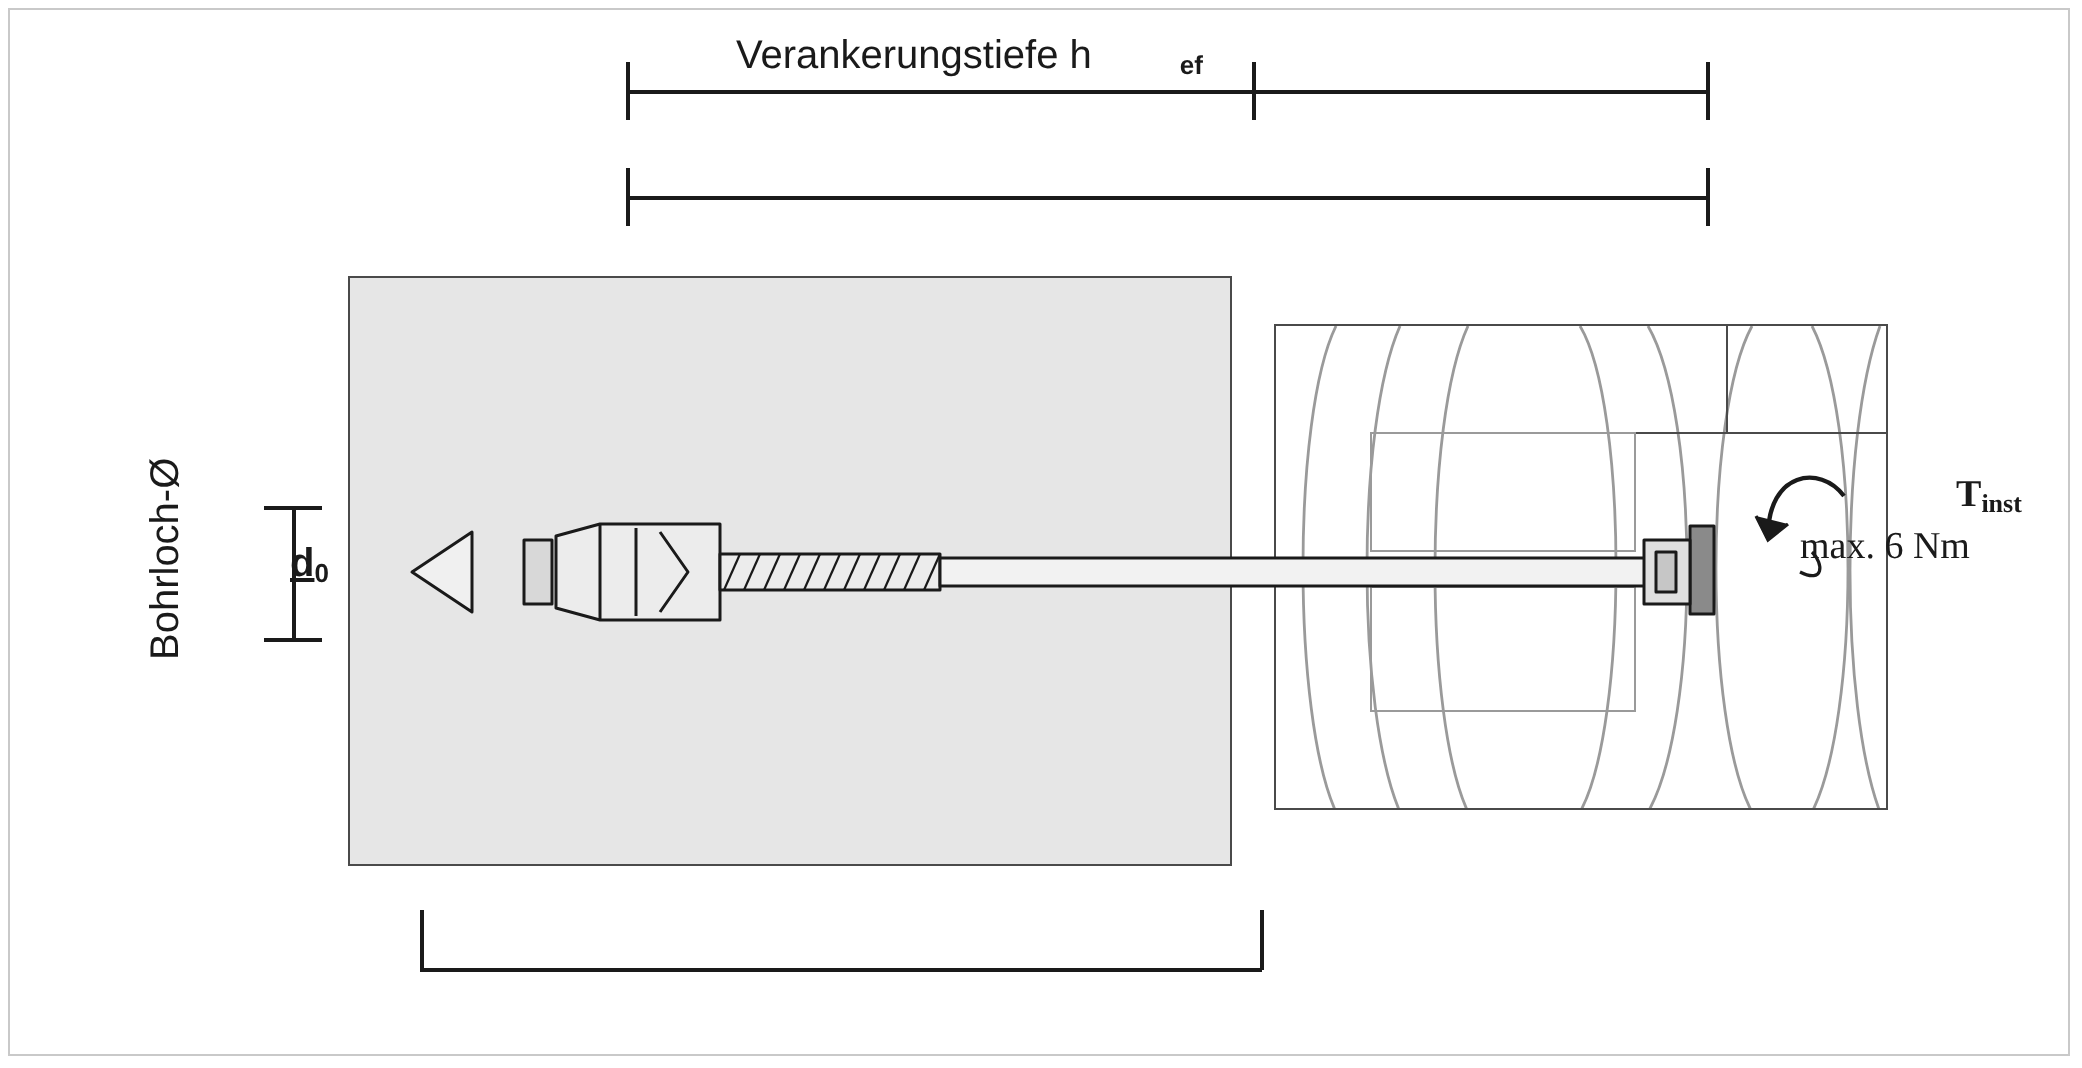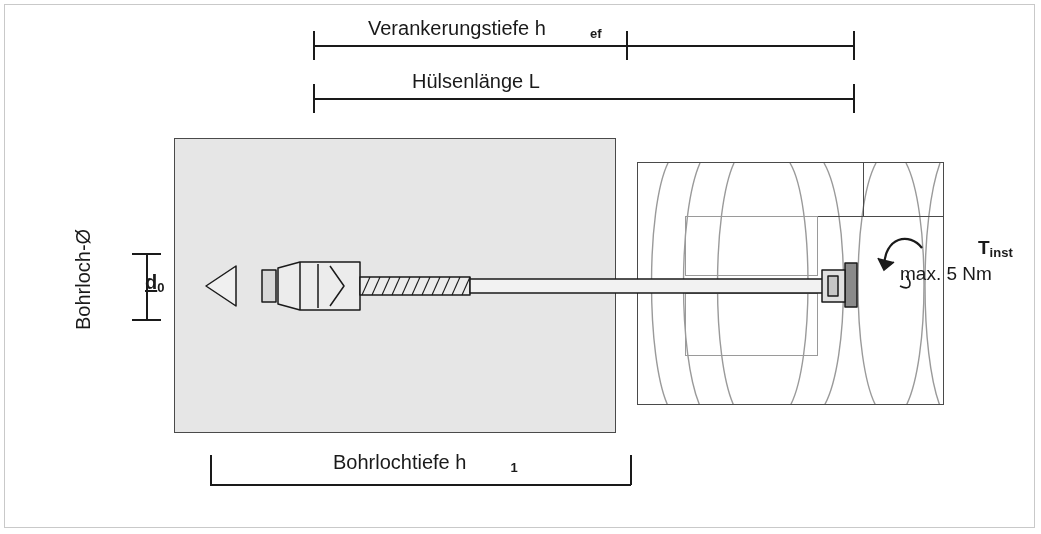--- a/index.html
+++ b/index.html
@@ -12,21 +12,21 @@
   }
   #stage{position:relative;width:1041px;height:534px;}
 
   .frame{
     position:absolute;left:4px;top:4px;width:1031px;height:524px;
     border:1px solid #c9c9c9;box-sizing:border-box;background:#fff;
   }
 
   .lbl{position:absolute;white-space:nowrap;line-height:1;}
   .lbl-20{font-size:20px;}
-  .lbl-19{font-size:19px;}
+  .lbl-19{font-size:19px;font-family:Liberation Serif, serif;}
   .sub{font-size:13px;vertical-align:-3px;}
   .bold{font-weight:bold;padding-left:44px;}
 
   
   .dimline{position:absolute;background:#1a1a1a;}
   .h{height:1.6px;}
   .v{width:1.6px;}
 
   
   .rot{
@@ -73,23 +73,20 @@
   </div>
 
 
   <div class="dimline h" style="left:313px;top:45px;width:314px;"></div>
   <div class="dimline v" style="left:313px;top:31px;height:29px;"></div>
   <div class="dimline v" style="left:626px;top:31px;height:29px;"></div>
 
   <div class="dimline h" style="left:626px;top:45px;width:228px;"></div>
   <div class="dimline v" style="left:853px;top:31px;height:29px;"></div>
 
-  <div class="lbl lbl-20" style="left:412px;top:71px;">
-    <span>Hülsenlänge L</span>
-  </div>
 
   <div class="dimline h" style="left:313px;top:98px;width:541px;"></div>
   <div class="dimline v" style="left:313px;top:84px;height:29px;"></div>
   <div class="dimline v" style="left:853px;top:84px;height:29px;"></div>
 
   <div class="concrete" style="left:174px;top:138px;width:442px;height:295px;"></div>
 
   <div class="timber" style="left:637px;top:162px;width:307px;height:243px;">
     <svg class="grain" width="307" height="243" viewBox="0 0 307 243">
       <g fill="none" stroke="#9a9a9a" stroke-width="1.4">
@@ -164,23 +161,20 @@
   </div>
 
   <div class="dimline v" style="left:146px;top:254px;height:66px;"></div>
   <div class="dimline h" style="left:132px;top:253px;width:29px;"></div>
   <div class="dimline h" style="left:132px;top:319px;width:29px;"></div>
 
   <div class="lbl lbl-19 bold" style="left:934px;top:238px;">
     <span>T</span><span class="sub">inst</span>
   </div>
   <div class="lbl lbl-19" style="left:900px;top:264px;">
-    <span>max. 5 Nm</span>
+    <span>max. 6 Nm</span>
   </div>
 
-  <div class="lbl lbl-20" style="left:333px;top:452px;">
-    <span>Bohrlochtiefe h</span><span class="bold sub">1</span>
-  </div>
 
   <div class="dimline h" style="left:210px;top:484px;width:421px;"></div>
   <div class="dimline v" style="left:210px;top:455px;height:30px;"></div>
   <div class="dimline v" style="left:630px;top:455px;height:30px;"></div>
 </div>
 
 </body></html>

